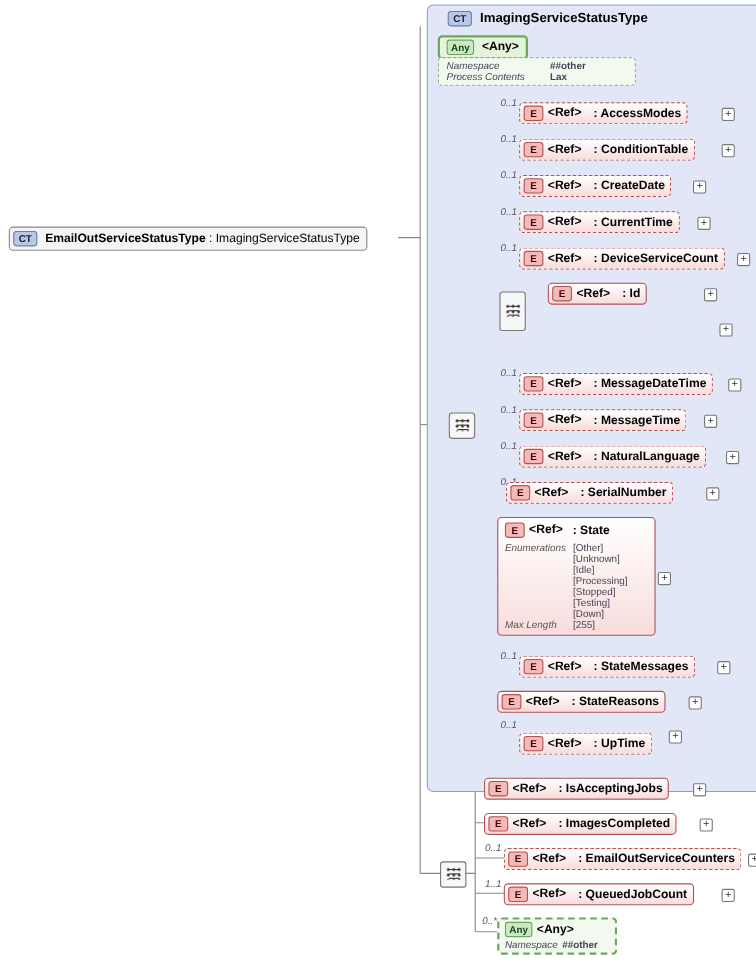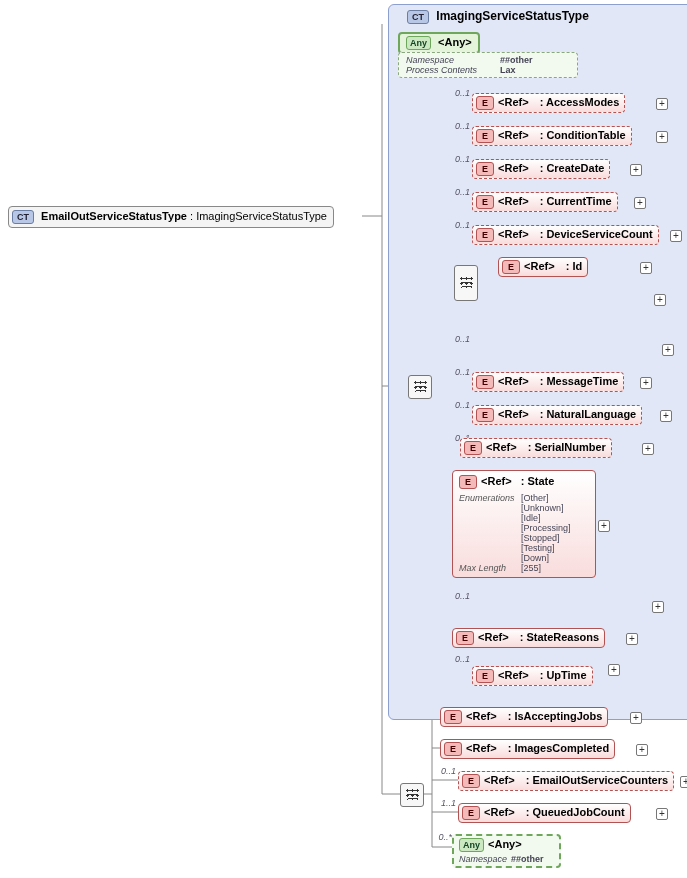--- a/index.html
+++ b/index.html
@@ -254,20 +254,23 @@
   </div>
   <div class="el plus" style="left:666px; top:226px;">+</div>
 
   <div class="el ref-box" style="left:494px; top:253px;">
     <span class="e-badge">E</span><span class="tag">&lt;Ref&gt;</span><span class="nm"><span> : </span><span>Id</span></span>
   </div>
   <div class="el plus" style="left:636px; top:258px;">+</div>
 
   <div class="el plus" style="left:650px; top:290px;">+</div>
 
+  <div class="el ref-box dashed" style="left:468px; top:335px;">
+    <span class="e-badge">E</span><span class="tag">&lt;Ref&gt;</span><span class="nm"><span> : </span><span>MessageDateTime</span></span>
+  </div>
   <div class="el plus" style="left:658px; top:340px;">+</div>
 
   <div class="el ref-box dashed" style="left:468px; top:368px;">
     <span class="e-badge">E</span><span class="tag">&lt;Ref&gt;</span><span class="nm"><span> : </span><span>MessageTime</span></span>
   </div>
   <div class="el plus" style="left:636px; top:373px;">+</div>
 
   <div class="el ref-box dashed" style="left:468px; top:401px;">
     <span class="e-badge">E</span><span class="tag">&lt;Ref&gt;</span><span class="nm"><span> : </span><span>NaturalLanguage</span></span>
   </div>
@@ -312,20 +315,23 @@
           <span class="v">[Down]</span>
         </div>
       <div class="row">
           <span class="k">Max Length</span>
           <span class="v">[255]</span>
         </div>
     </div>
   </div>
   <div class="el plus" style="left:594px; top:516px;">+</div>
 
+  <div class="el ref-box dashed" style="left:468px; top:592px;">
+    <span class="e-badge">E</span><span class="tag">&lt;Ref&gt;</span><span class="nm"><span> : </span><span>StateMessages</span></span>
+  </div>
   <div class="el plus" style="left:648px; top:597px;">+</div>
 
   <div class="el ref-box" style="left:448px; top:624px;">
     <span class="e-badge">E</span><span class="tag">&lt;Ref&gt;</span><span class="nm"><span> : </span><span>StateReasons</span></span>
   </div>
   <div class="el plus" style="left:622px; top:629px;">+</div>
 
   <div class="el ref-box dashed" style="left:468px; top:662px;">
     <span class="e-badge">E</span><span class="tag">&lt;Ref&gt;</span><span class="nm"><span> : </span><span>UpTime</span></span>
   </div>

